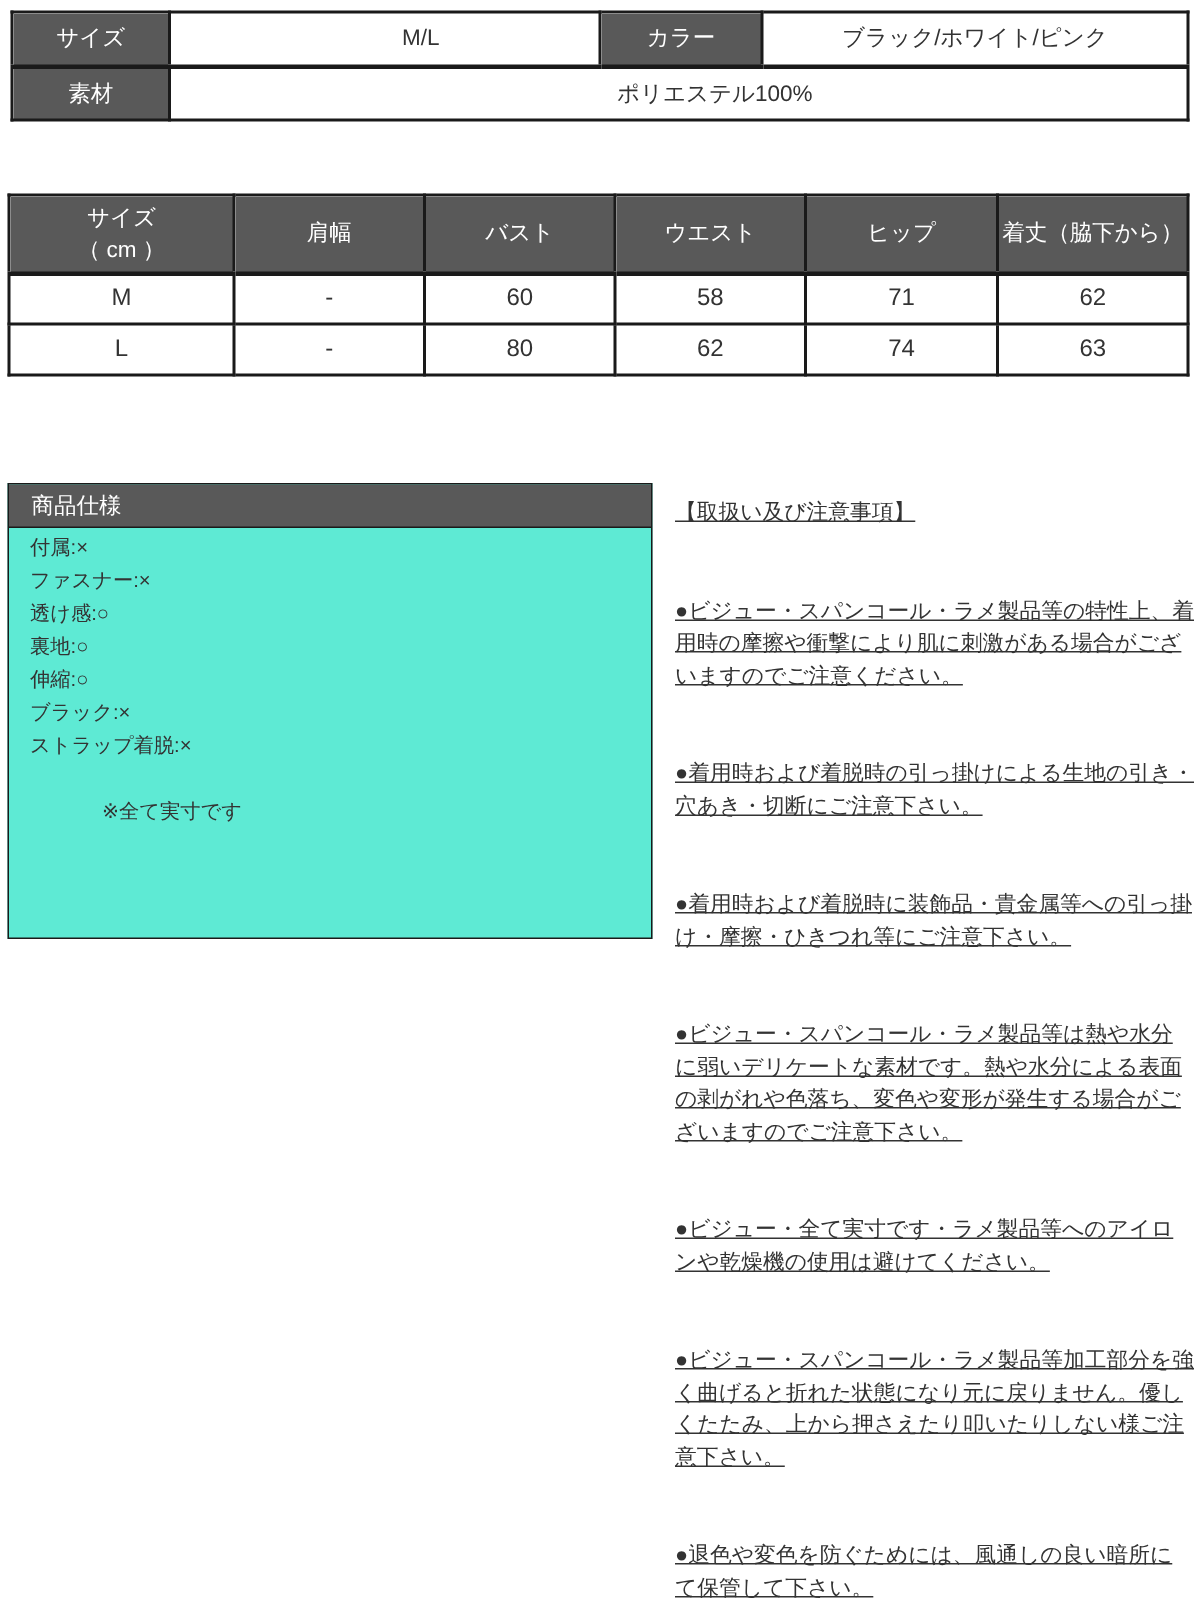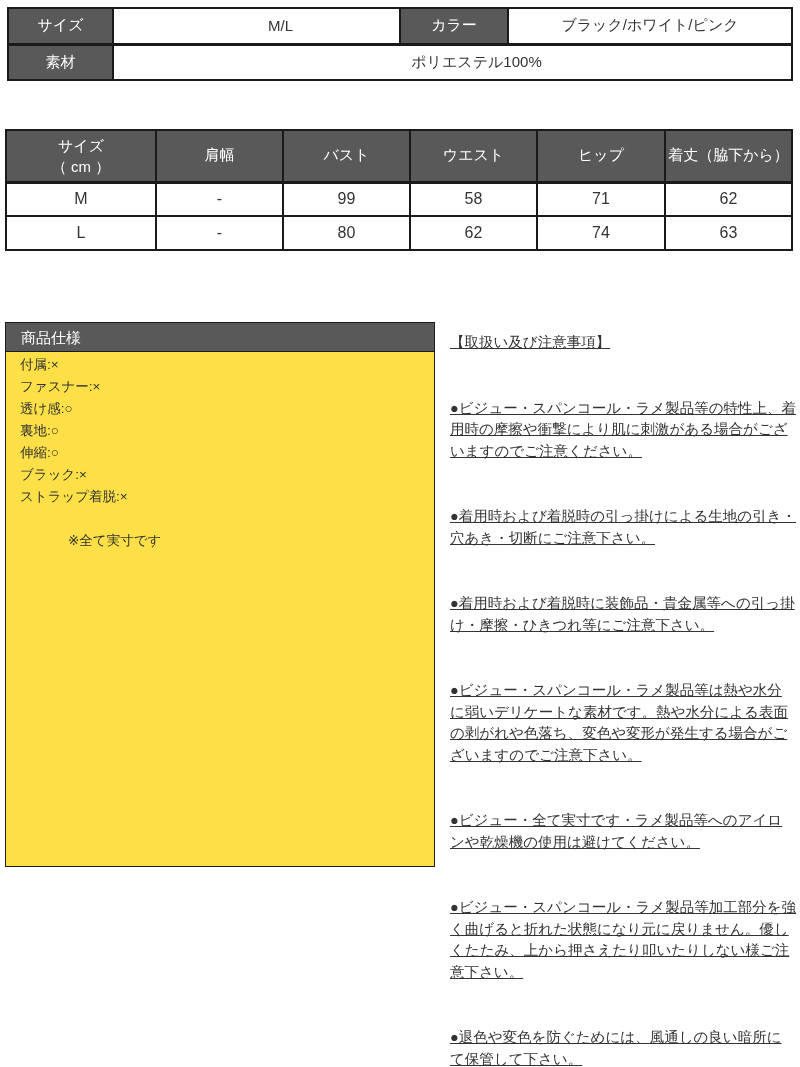--- a/index.html
+++ b/index.html
@@ -42,22 +42,22 @@
   }
   .size-chart thead th {
     background: #595959; color: #ffffff; font-size: 15px;
     height: 52px; border-bottom-width: 3px;
   }
   .size-chart tbody td { height: 34px; font-size: 16px; color: #333333; }
   .hdr-two-line span { display: block; line-height: 21px; }
 
   
   .spec-box {
-    position: absolute; left: 5px; top: 322px; width: 430px; height: 545px;
-    border: 1px solid #1a1a1a; background: #fde047;
+    position: absolute; left: 5px; top: 322px; width: 430px; height: 304px;
+    border: 1px solid #1a1a1a; background: #5eead4;
   }
   .spec-box-header {
     background: #595959; color: #ffffff;
     height: 29px; line-height: 29px;
     padding-left: 15px; font-size: 15px;
     border-bottom: 1px solid #1a1a1a;
   }
   .spec-list {
     padding: 2px 14px 0 14px;
     font-size: 13.5px; color: #333333;
@@ -118,21 +118,21 @@
       <th>バスト</th>
       <th>ウエスト</th>
       <th>ヒップ</th>
       <th>着丈（脇下から）</th>
     </tr>
   </thead>
   <tbody>
     <tr>
       <td>M</td>
       <td>-</td>
-      <td>99</td>
+      <td>60</td>
       <td>58</td>
       <td>71</td>
       <td>62</td>
     </tr>
     <tr>
       <td>L</td>
       <td>-</td>
       <td>80</td>
       <td>62</td>
       <td>74</td>

